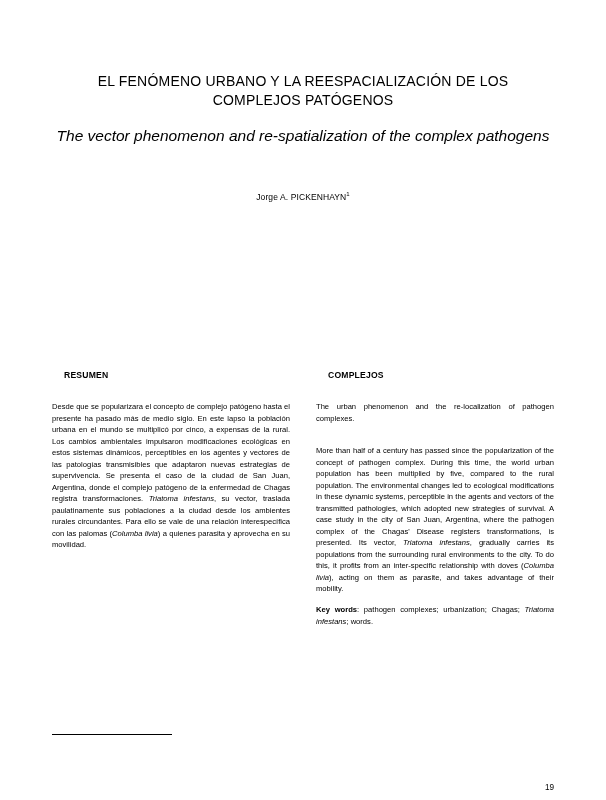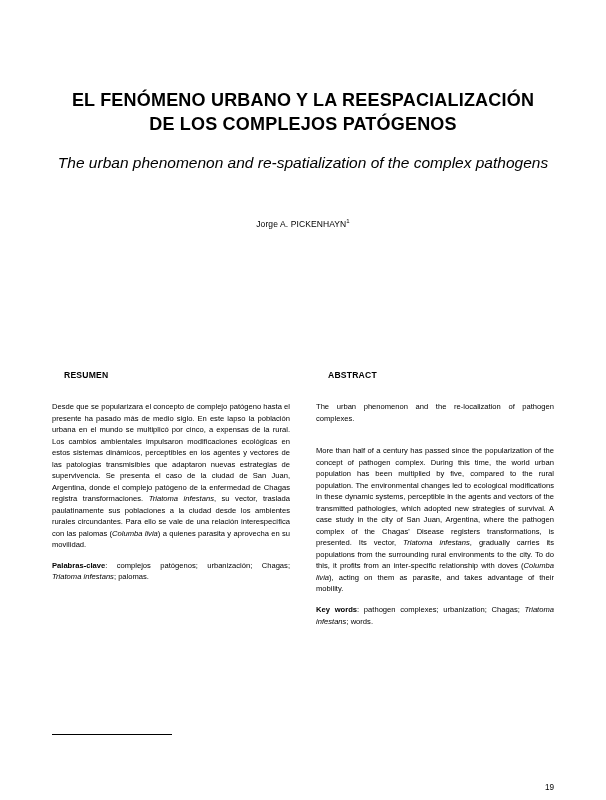--- a/index.html
+++ b/index.html
@@ -19,25 +19,25 @@
     width: 606px;
     height: 800px;
     box-sizing: border-box;
     padding: 0 52px;
   }
   .title-block {
     padding-top: 72px;
     text-align: center;
   }
   .title-main {
-    font-size: 18px;
+    font-size: 14px;
     line-height: 1.35;
     letter-spacing: 0.2px;
-    font-weight: bold;
-    margin: 16px;
+    font-weight: normal;
+    margin: 0;
   }
   .title-sub {
     font-size: 15.5px;
     line-height: 1.35;
     font-style: italic;
     font-weight: normal;
     margin: 16px 0 0 0;
   }
   .author {
     text-align: center;
@@ -114,37 +114,36 @@
     font-size: 8.2px;
   }
 </style>
 </head>
 <body>
 
 <div class="page">
 
   <div class="title-block">
     <h1 class="title-main">EL FENÓMENO URBANO Y LA REESPACIALIZACIÓN DE LOS COMPLEJOS PATÓGENOS</h1>
-    <h2 class="title-sub">The urban phenomenon and re-spatialization of the complex pathogens</h2>
+    <h2 class="title-sub">The vector phenomenon and re-spatialization of the complex pathogens</h2>
   </div>
 
   <div class="author">
     <span>Jorge A. PICKENHAYN</span><sup>1</sup>
   </div>
 
   <div class="columns">
 
     <div class="col">
       <div class="col-heading">RESUMEN</div>
       <p class="para tight"><span>Desde que se popularizara el concepto de complejo patógeno hasta el presente ha pasado más de medio siglo. En este lapso la población urbana en el mundo se multiplicó por cinco, a expensas de la rural. Los cambios ambientales impulsaron modificaciones ecológicas en estos sistemas dinámicos, perceptibles en los agentes y vectores de las patologías transmisibles que adaptaron nuevas estrategias de supervivencia. Se presenta el caso de la ciudad de San Juan, Argentina, donde el complejo patógeno de la enfermedad de Chagas registra transformaciones. </span><span class="it">Triatoma infestans</span><span>, su vector, traslada paulatinamente sus poblaciones a la ciudad desde los ambientes rurales circundantes. Para ello se vale de una relación interespecífica con las palomas (</span><span class="it">Columba livia</span><span>) a quienes parasita y aprovecha en su movilidad.</span></p>
-      <p class="keywords"><b>Palabras-clave</b><span>: complejos patógenos; urbanización; Chagas; </span><span class="it">Triatoma infestans</span><span>; palomas.</span></p>
     </div>
 
     <div class="col">
-      <div class="col-heading">ABSTRACT</div>
+      <div class="col-heading">COMPLEJOS</div>
       <p class="para tight">The urban phenomenon and the re-localization of pathogen complexes.</p>
       <p class="para tight"><span>More than half of a century has passed since the popularization of the concept of pathogen complex. During this time, the world urban population has been multiplied by five, compared to the rural population. The environmental changes led to ecological modifications in these dynamic systems, perceptible in the agents and vectors of the transmitted pathologies, which adopted new strategies of survival. A case study in the city of San Juan, Argentina, where the pathogen complex of the Chagas' Disease registers transformations, is presented. Its vector, </span><span class="it">Triatoma infestans</span><span>, gradually carries its populations from the surrounding rural environments to the city. To do this, it profits from an inter-specific relationship with doves (</span><span class="it">Columba livia</span><span>), acting on them as parasite, and takes advantage of their mobility.</span></p>
       <p class="keywords"><b>Key words</b><span>: pathogen complexes; urbanization; Chagas; </span><span class="it">Triatoma infestans</span><span>; words.</span></p>
     </div>
 
   </div>
 
   <div class="footnote-rule"></div>
 
   <div class="page-number">19</div>

